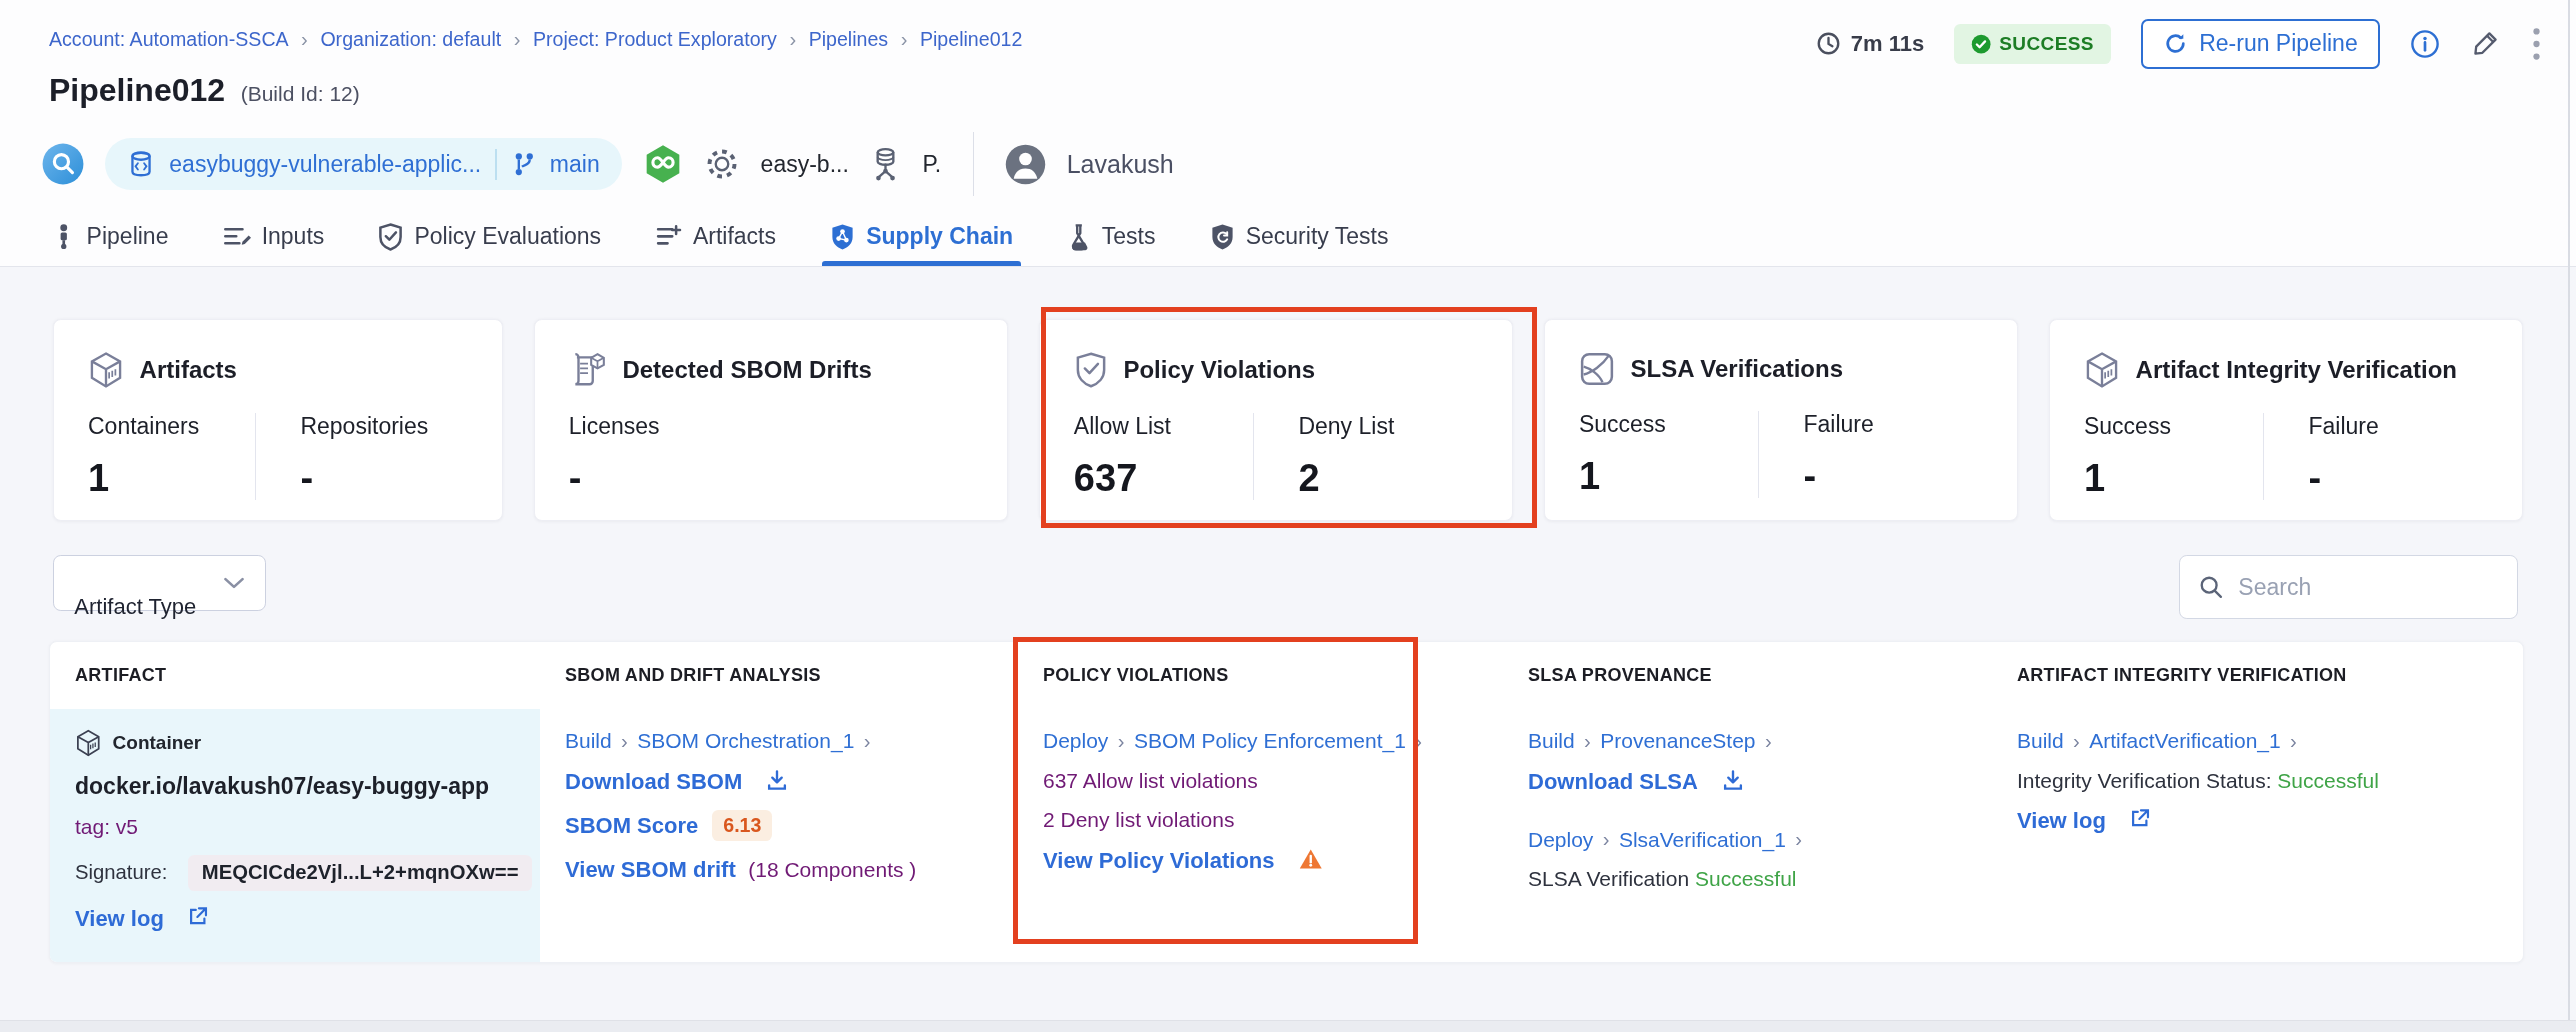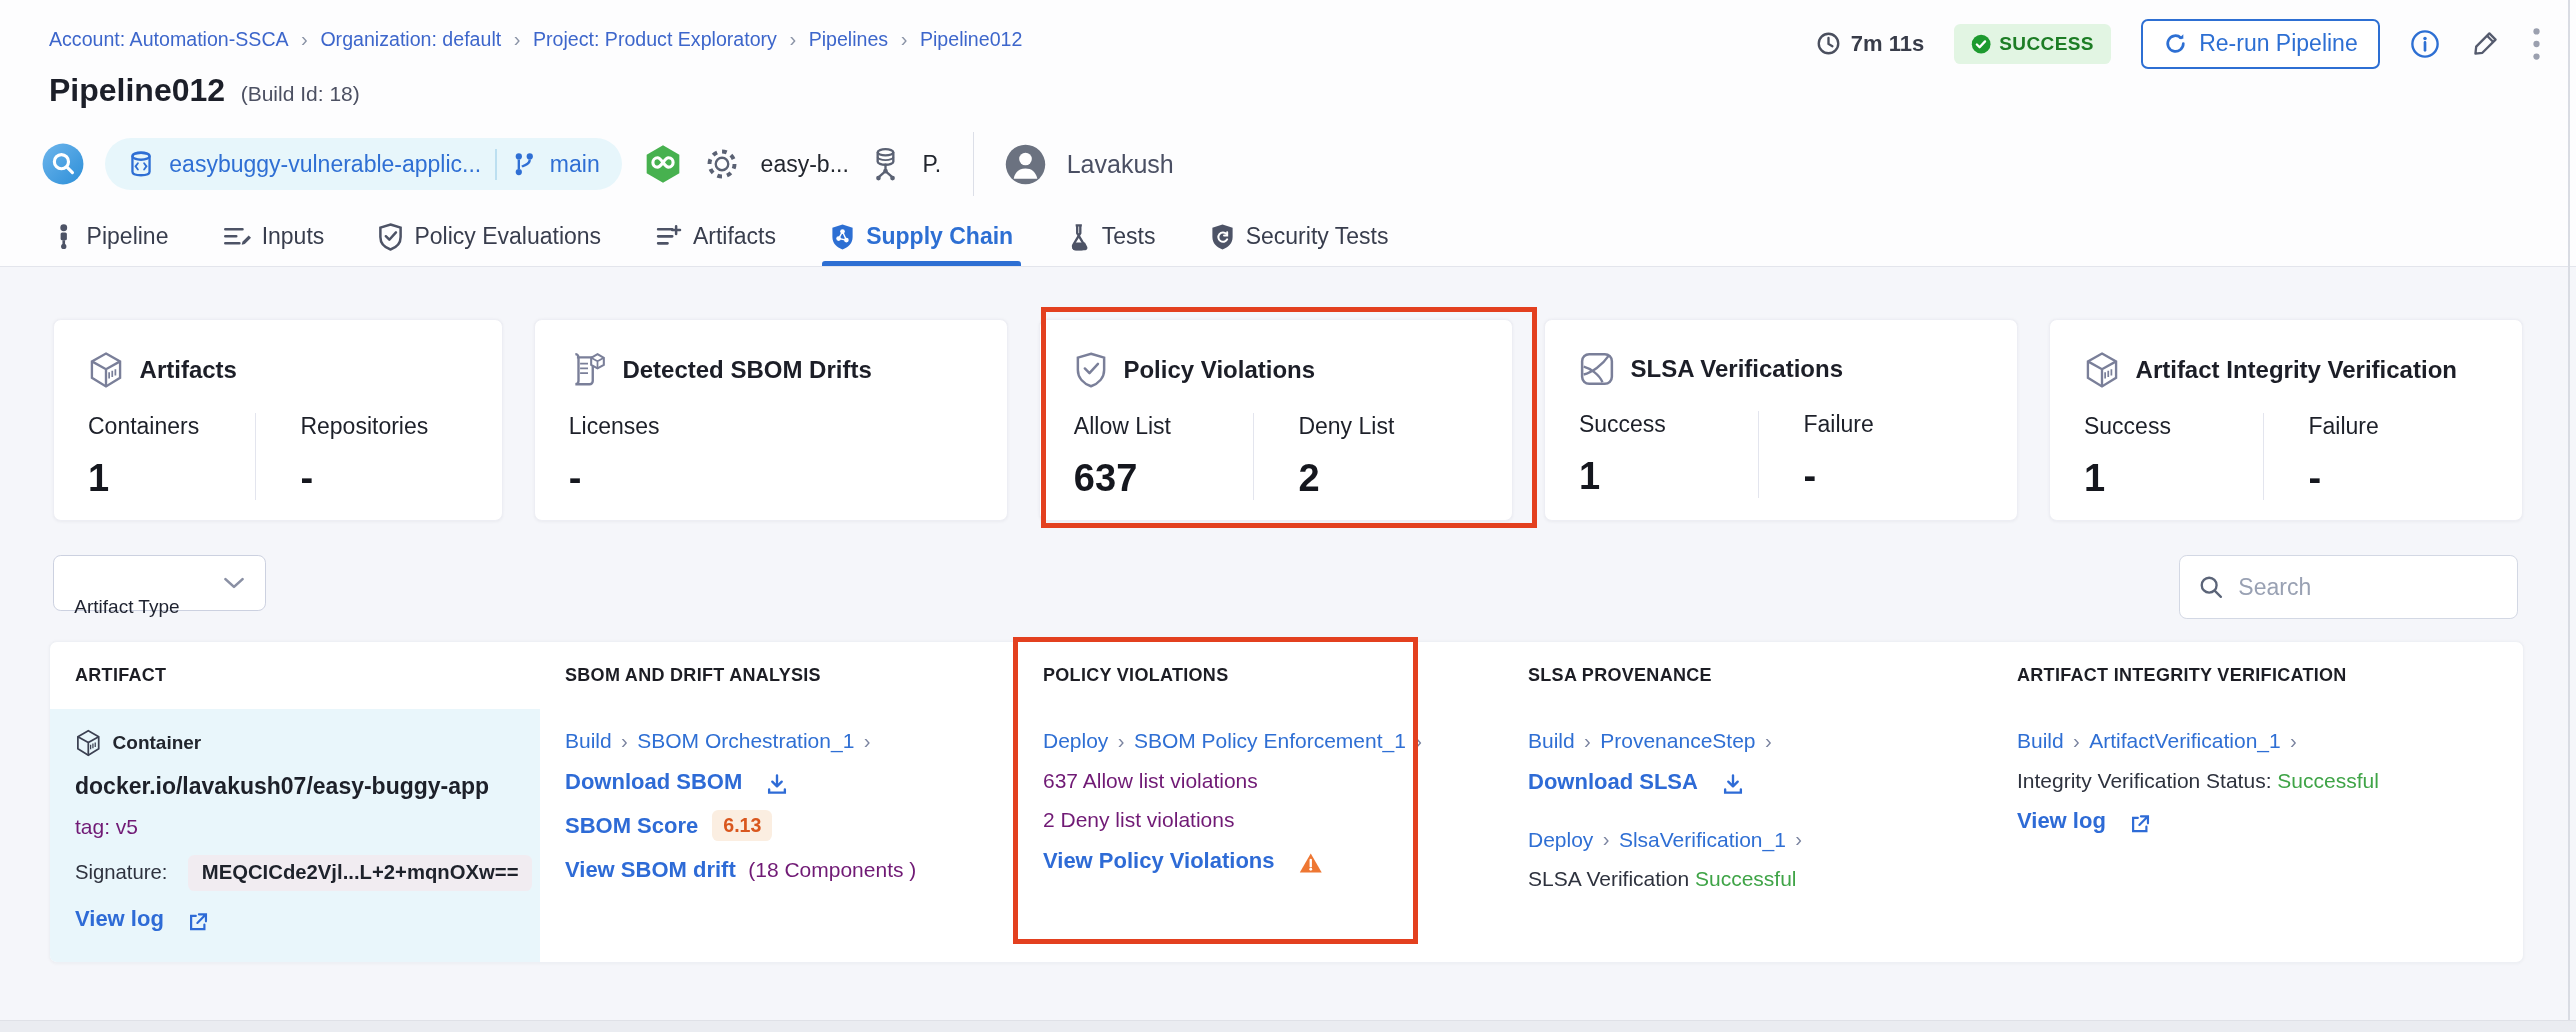--- a/index.html
+++ b/index.html
@@ -46,38 +46,38 @@
   .card-title { font-size:24px; font-weight:700; color:#1c1e27; }
   .card-stats { display:flex; margin-top:23.5px; }
   .stat { flex:1; display:flex; flex-direction:column; gap:17px; }
   .stat + .stat { border-left:0.8px solid #e3e5ee; padding-left:44px; }
   .stat-label { font-size:23px; color:#1d2029; }
   .stat-value { font-size:38px; font-weight:700; color:#15171e; }
 
   
   .filter-row { position:absolute; left:53px; top:555px; width:2470px; height:58px; }
   .type-select { position:absolute; left:0; top:0; width:213px; height:56px; background:#fff; border:1.6px solid #ccd1e0; border-radius:7.8px; display:flex; align-items:center; justify-content:space-between; padding:0 20.3px; cursor:pointer; }
-  .type-select .sel-label { font-size:19px; font-weight:500; color:#1f2330;margin-top:48px; }
+  .type-select .sel-label { font-size:22px; font-weight:500; color:#1f2330;margin-top:48px; }
   .search-box { position:absolute; right:4.7px; top:0; width:339px; height:64px; background:#fff; border:1.6px solid #d3d8e4; border-radius:7.8px; display:flex; align-items:center; gap:14px; padding:0 19px; }
   .search-box input { border:none; outline:none; font-size:23px; color:#333a4a; width:100%; font-family:"Liberation Sans", sans-serif; background:transparent; }
   .search-box input::placeholder { color:#99a1b3; }
 
   
   .table-card { position:absolute; left:49px; top:641px; width:2475px; height:322px; background:#fff; border:0.8px solid #eef0f5; border-radius:7.8px; box-shadow:0 0.8px 3.1px rgba(30,40,60,.04); overflow:hidden; }
   .thead, .trow { display:grid; grid-template-columns:490px 478px 485px 489px 1fr; }
   .thead { height:67px; align-items:center; }
   .th { padding-left:25px; font-size:18px; font-weight:700; letter-spacing:0.3px; color:#1c1d24; }
   .trow { height:255px; }
   .td { padding:20.3px 15.6px 0 25px; display:flex; flex-direction:column; gap:15.6px; align-items:flex-start; }
   .td-artifact { background:#e9f6fb; }
   .crumb-line { display:flex; align-items:center; gap:9.4px; font-size:21px; }
   .crumb-link { color:#2f6fd4; cursor:pointer; }
   .crumb-sep { color:#7b84a0; font-size:20.3px; }
   .crumb-sep::before { content:"›"; }
-  .cell-link { color:#2e6bd6; font-weight:700; font-size:22px; display:flex; align-items:flex-end; gap:24px; cursor:pointer; }
+  .cell-link { color:#2e6bd6; font-weight:700; font-size:22px; display:flex; align-items:flex-start; gap:24px; cursor:pointer; }
   .cell-text { font-size:21px; color:#701a75; }
   .type-line { display:flex; align-items:center; gap:11px; font-size:19px; font-weight:700; color:#22262e; }
   .image-name { font-size:23px; font-weight:700; color:#1d2029; }
   .sig-line { display:flex; align-items:center; gap:20.3px; font-size:20.3px; color:#2e323e;text-align:right; }
   .sig-pill { background:#f1ecf1; border-radius:6.3px; padding:6.3px 14px; font-weight:700; font-size:20.3px; color:#1e222b; }
   .score-line { display:flex; align-items:center; gap:14px; }
   .score-badge { background:#fbeee1; color:#d9571e; font-weight:700; font-size:19.6px; border-radius:6.3px; padding:3.9px 11px; }
   .drift-line { display:flex; align-items:baseline; gap:12.5px; }
   .status-line { font-size:21px; color:#2e323e; }
   .ok { color:#3fa447; }
@@ -155,21 +155,21 @@
       <svg width="11" height="36" viewBox="0 0 14 46">
           <circle cx="7" cy="7" r="4" fill="#9ba0af"></circle>
           <circle cx="7" cy="23" r="4" fill="#9ba0af"></circle>
           <circle cx="7" cy="39" r="4" fill="#9ba0af"></circle>
         </svg>
     </span>
   </div>
 
   <div class="title-row">
     <span class="page-title">Pipeline012</span>
-    <span class="build-id">(Build Id: 18)</span>
+    <span class="build-id">(Build Id: 12)</span>
   </div>
 
   <div class="meta-row">
     <span>
       <svg width="44" height="44" viewBox="0 0 56 56">
           <defs>
             <linearGradient id="g1" x1="0" y1="0" x2="1" y2="1">
               <stop offset="0" stop-color="#6db5ec"></stop>
               <stop offset="1" stop-color="#2d8fd8"></stop>
             </linearGradient>

